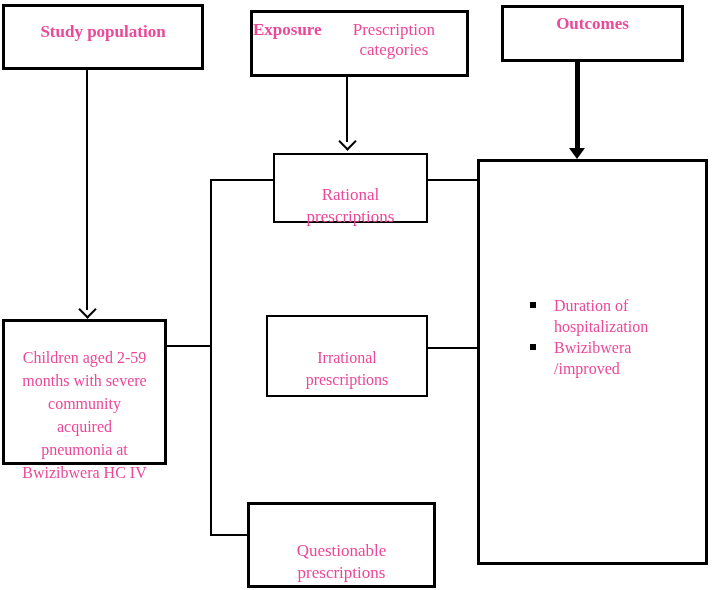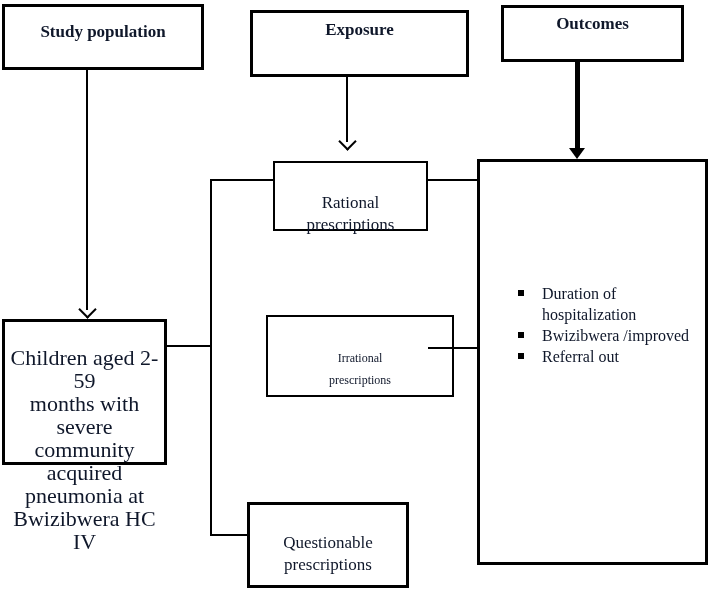--- a/index.html
+++ b/index.html
@@ -1,52 +1,52 @@
 <!DOCTYPE html>
 <html><head>
 <meta charset="utf-8">
 <style>
   html,body { margin:0; padding:0; background:#ffffff; }
   .canvas {
     position:relative; width:712px; height:590px;
-    background:#ffffff; color:#0f172a;
+    background:#ffffff; color:#ec4899;
     font-family:"Liberation Serif","DejaVu Serif",serif;
     overflow:hidden;
   }
   .box {
     position:absolute; box-sizing:border-box;
     border:3px solid #000000; background:#ffffff;
     text-align:center;
   }
   .box.thin { border-width:2px; }
   .bold { font-weight:bold; }
   .prelines { white-space:pre-line; }
 
   
   .hdr { display:flex; align-items:center; justify-content:center; font-weight:bold; font-size:17px; }
   .study-hdr { left:2px; top:4px; width:202px; height:66px; padding-bottom:10px; }
   .exposure-hdr {
     left:250px; top:10px; width:219px; height:67px;
-    display:flex; flex-direction:column; justify-content:space-between;
+    display:flex; flex-direction:row; justify-content:space-between;
     padding:7px 0 3px 0; font-size:17px;
   }
   .outcomes-hdr { left:501px; top:5px; width:183px; height:57px; padding-bottom:20px; }
 
   
   .children-box {
     left:2px; top:319px; width:165px; height:146px;
-    font-size:22px; line-height:23px; padding-top:1px;
+    font-size:16px; line-height:23px; padding-top:1px;
   }
-  .rational-box { left:273px; top:161px; width:155px; height:70px; padding-top:7px; font-size:17px; line-height:22px; }
-  .irrational-box { left:266px; top:315px; width:188px; height:82px; padding-top:8px; font-size:12px; line-height:22px; }
-  .questionable-box { left:247px; top:502px; width:162px; height:86px; padding-top:5px; font-size:17px; line-height:22px; }
+  .rational-box { left:273px; top:153px; width:155px; height:70px; padding-top:7px; font-size:17px; line-height:22px; }
+  .irrational-box { left:266px; top:315px; width:162px; height:82px; padding-top:8px; font-size:16px; line-height:22px; }
+  .questionable-box { left:247px; top:502px; width:189px; height:86px; padding-top:13px; font-size:17px; line-height:22px; }
 
   .outcomes-box { left:477px; top:159px; width:231px; height:406px; text-align:left; }
   .outcomes-list {
-    list-style:none; margin:0; padding:121px 4px 0 38px;
+    list-style:none; margin:12px; padding:121px 4px 0 38px;
     font-size:16px; line-height:21px;
   }
   .outcomes-list li { display:flex; align-items:flex-start; }
   .sq-bullet {
     flex:0 0 auto; width:6px; height:6px; background:#000000;
     margin-top:7px; margin-right:18px;
   }
 
   
   .hline, .vline { position:absolute; background:#000000; }
@@ -68,20 +68,21 @@
 <body>
 
 <div class="canvas">
 
   <div class="box hdr study-hdr">
     <span>Study population</span>
   </div>
 
   <div class="box exposure-hdr">
     <span class="bold">Exposure</span>
+    <span>Prescription categories</span>
   </div>
 
   <div class="box hdr outcomes-hdr">
     <span>Outcomes</span>
   </div>
 
   <div class="box children-box prelines">
     <span>Children aged 2-59
 months with severe
 community
@@ -109,24 +110,20 @@
     <ul class="outcomes-list">
       <li>
         <span class="sq-bullet"></span>
         <span class="prelines">Duration of
 hospitalization</span>
       </li>
       <li>
         <span class="sq-bullet"></span>
         <span class="prelines">Bwizibwera /improved</span>
       </li>
-      <li>
-        <span class="sq-bullet"></span>
-        <span class="prelines">Referral out</span>
-      </li>
     </ul>
   </div>
 
   <div class="vline" style="left:86px; top:70px; width:2px; height:240px;"></div>
   <div class="chevron-down" style="left:81px; top:303px;"></div>
 
   <div class="vline" style="left:346px; top:77px; width:2px; height:65px;"></div>
   <div class="chevron-down" style="left:341px; top:135px;"></div>
 
   <div class="vline" style="left:575px; top:62px; width:5px; height:88px;"></div>

